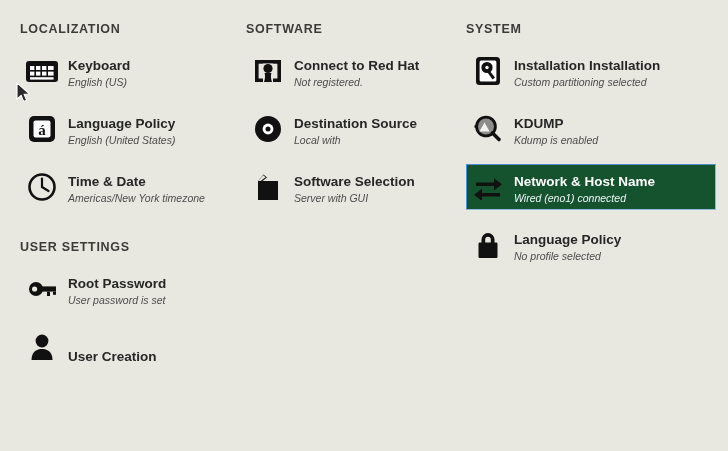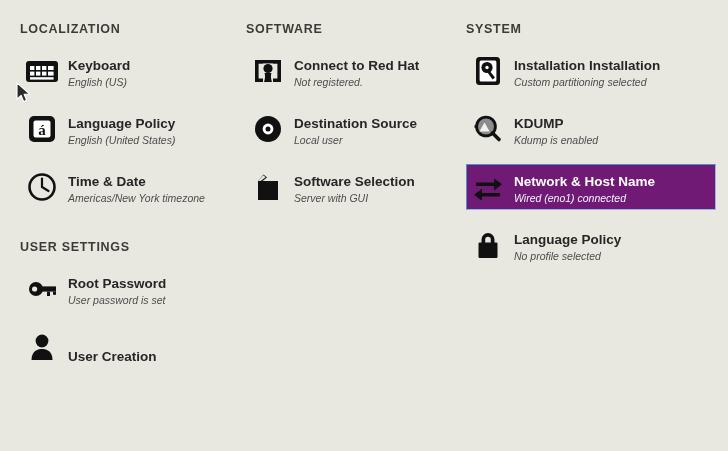--- a/index.html
+++ b/index.html
@@ -51,21 +51,21 @@
     position: relative;
     display: flex;
     align-items: flex-end;
     padding: 4px 6px 4px 4px;
     margin-top: 12px;
     border: 1px solid transparent;
     box-sizing: border-box;
     cursor: pointer;
   }
   .spoke.selected {
-    background: #701a75;
+    background: #14532d;
     border-color: #4a90d4;
     border-bottom-color: #8fb9de;
     border-right-color: #8fb9de;
   }
 
   .spoke-icon {
     width: 34px;
     min-width: 34px;
     height: 36px;
     margin-right: 9px;
@@ -235,21 +235,21 @@
       <li class="spoke">
         <span class="spoke-icon">
           <svg width="28" height="28" viewBox="0 0 28 28">
             <circle cx="14" cy="14" r="13" fill="#111111"></circle>
             <circle cx="14" cy="14" r="5.4" fill="#ffffff"></circle>
             <circle cx="14" cy="14" r="2.5" fill="#111111"></circle>
           </svg>
         </span>
         <span class="spoke-text">
           <span class="spoke-title">Destination Source</span>
-          <span class="spoke-status" style="display:block">Local user</span>
+          <span class="spoke-status" style="display:block">Local with</span>
         </span>
       </li>
 
       <li class="spoke">
         <span class="spoke-icon">
           <svg width="28" height="30" viewBox="0 0 28 30">
             <path d="M4 9 H24 V28 H4 Z" fill="#111111"></path>
             <path d="M4 9 L9.5 2.5 L13 5.5 L8.5 9 Z" fill="#111111"></path>
             <path d="M4 9 L9.2 3.2 L11.6 5.2 L6.6 9 Z" fill="#e8e8e1"></path>
           </svg>

